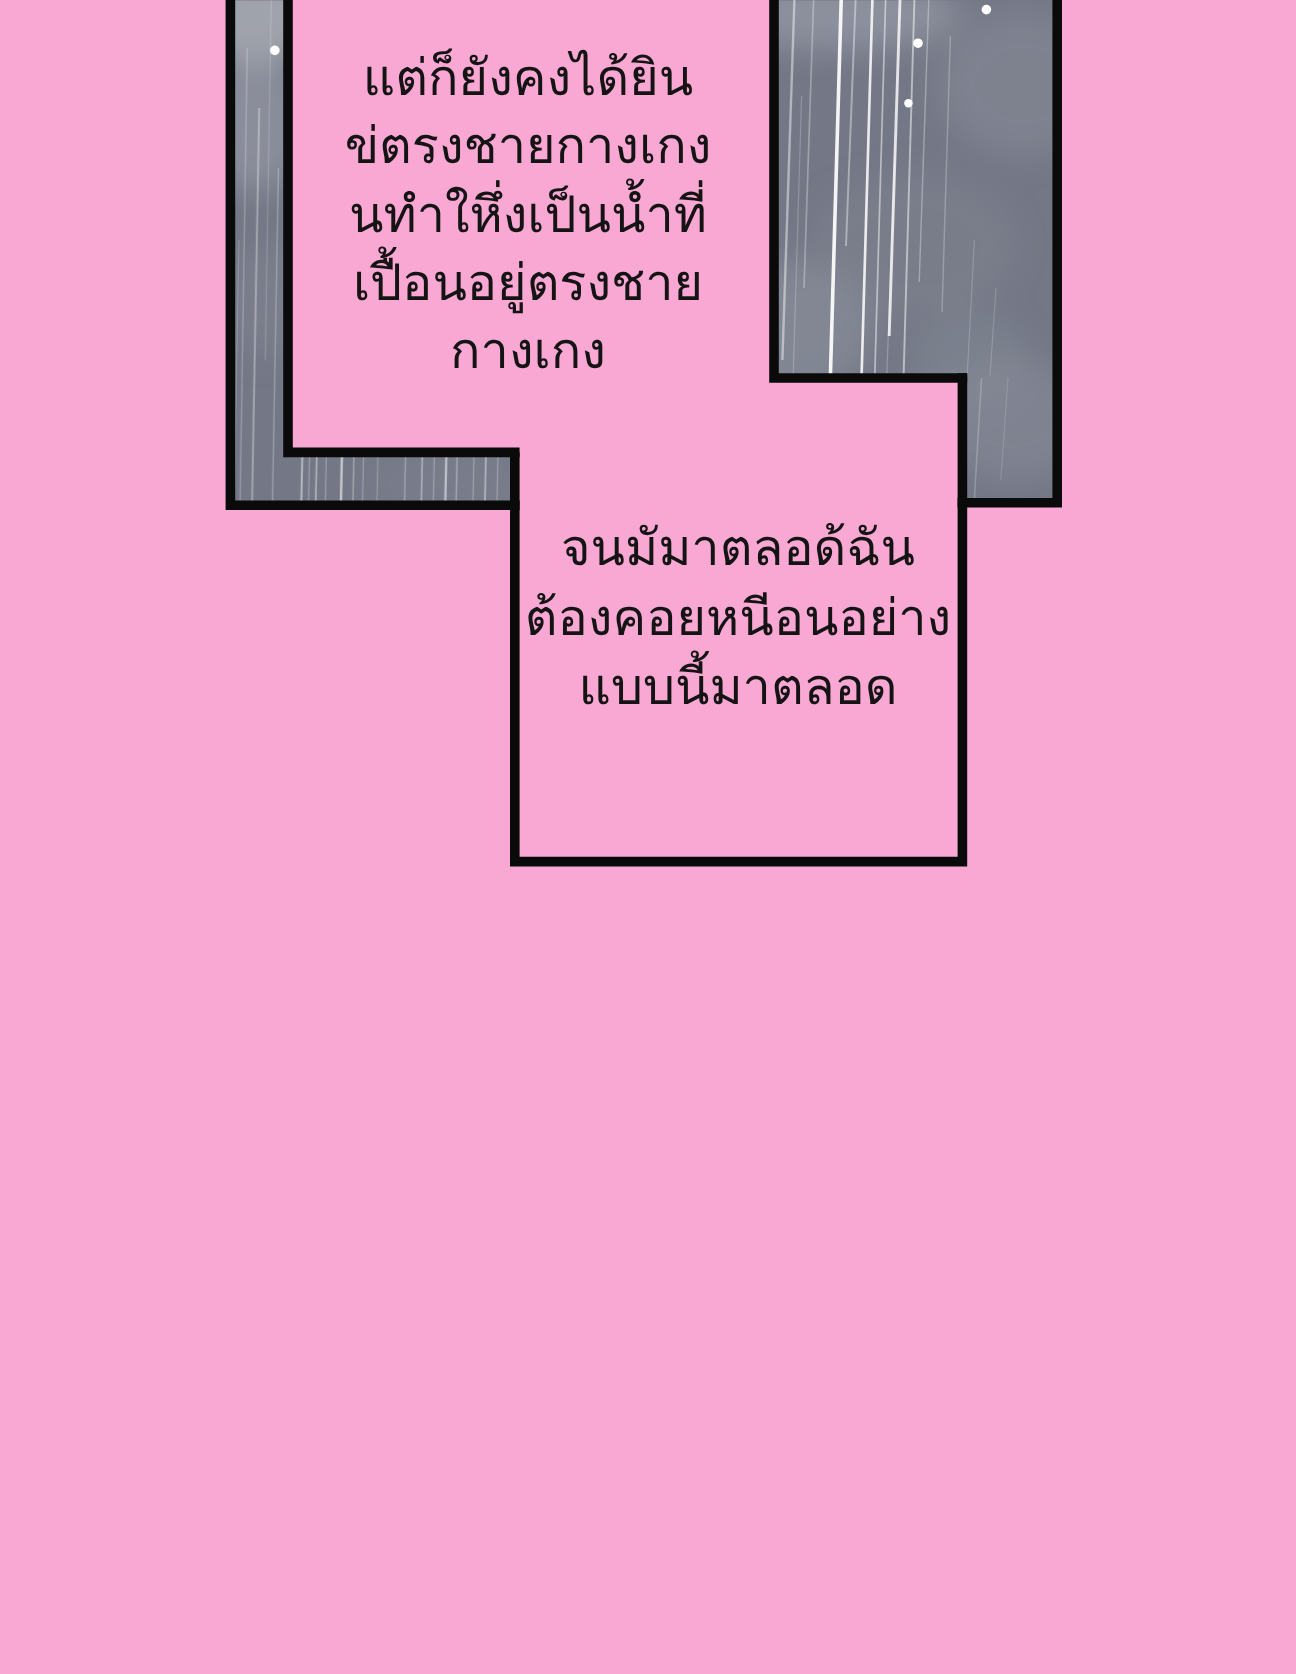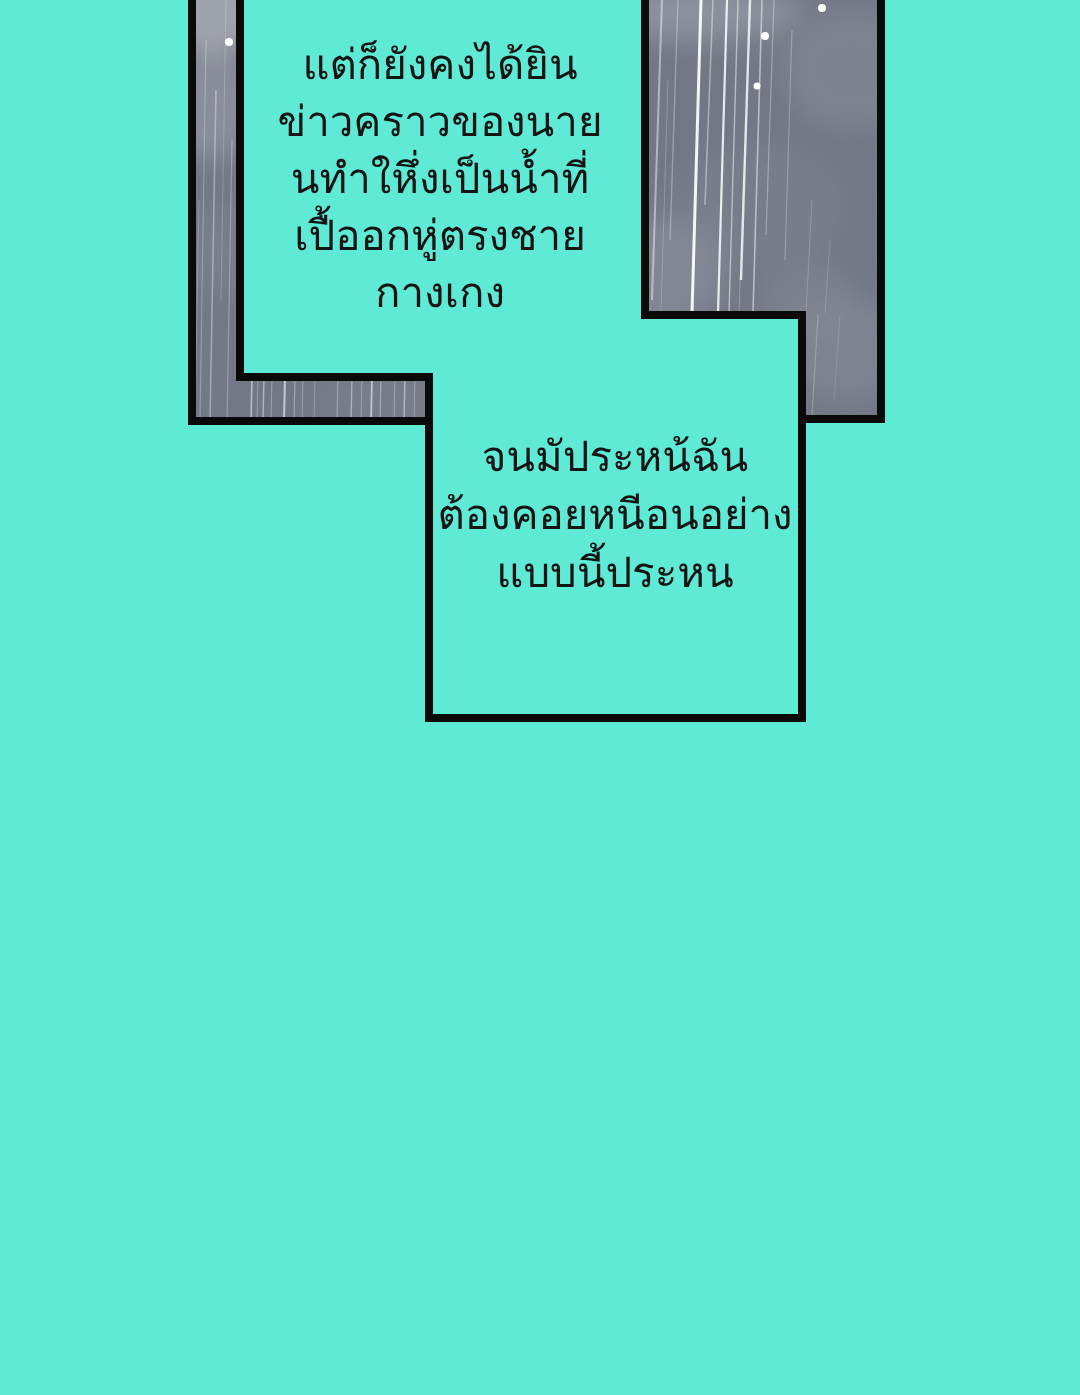--- a/index.html
+++ b/index.html
@@ -1,20 +1,20 @@
 <!DOCTYPE html>
 <html><head>
 <meta charset="utf-8">
 <style>
   html, body { margin: 0; padding: 0; background: #ffffff; }
   .page {
     position: relative;
     width: 1080px;
     height: 1395px;
-    background: #5eead4;
+    background: #f9a8d4;
     overflow: hidden;
     font-family: "Liberation Sans", "DejaVu Sans", sans-serif;
   }
   .artwork {
     position: absolute;
     left: 0; top: 0;
   }
   .border-line {
     fill: none;
     stroke: #0a0a0a;
@@ -133,24 +133,24 @@
     <path class="border-line" d="M192,-4 L192,421 L433,421"></path>
     <path class="border-line" d="M240,-4 L240,377 L433,377"></path>
     <path class="border-line" d="M645,-4 L645,315 L806,315"></path>
     <path class="border-line" d="M881,-4 L881,419 L798,419"></path>
 
     <path class="border-line" d="M429,377 L429,718 L802,718 L802,311"></path>
   </svg>
 
   <div class="narration narration-top">
     <div>แต่ก็ยังคงได้ยิน</div>
-    <div>ข่าวคราวของนาย</div>
+    <div>ข่ตรงชายกางเกง</div>
     <div>นทำใหึ่งเป็นน้ำที่</div>
-    <div>เปื้ออกหู่ตรงชายกางเกง</div>
+    <div>เปื้อนอยู่ตรงชายกางเกง</div>
   </div>
 
   <div class="narration narration-box">
-    <div>จนมัประหน้ฉัน</div>
+    <div>จนมัมาตลอด้ฉัน</div>
     <div>ต้องคอยหนีอนอย่าง</div>
-    <div>แบบนี้ประหน</div>
+    <div>แบบนี้มาตลอด</div>
   </div>
 
 </div>
 
 </body></html>

